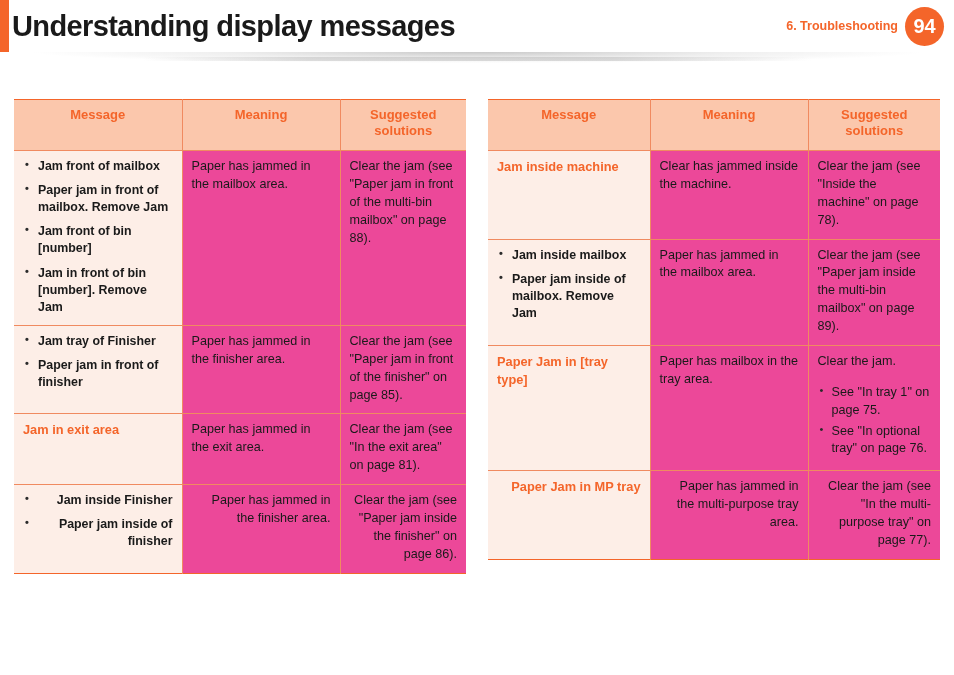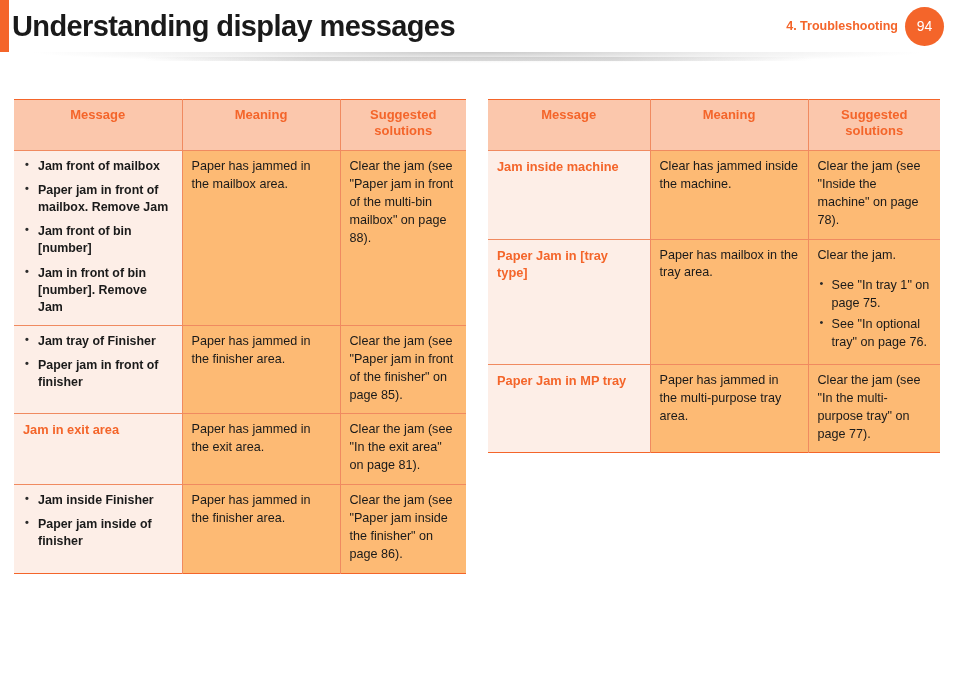--- a/index.html
+++ b/index.html
@@ -54,22 +54,22 @@
     font-weight: bold;
     color: #f4652a;
     white-space: nowrap;
   }
   .page-badge {
     width: 39px;
     height: 39px;
     border-radius: 50%;
     background: #f4652a;
     color: #ffffff;
-    font-size: 14px;
-    font-weight: normal;
+    font-size: 20px;
+    font-weight: bold;
     display: flex;
     align-items: center;
     justify-content: center;
   }
 
   
   .header-shadow {
     position: absolute;
     left: 12px;
     right: 12px;
@@ -118,21 +118,21 @@
     border-left: 1px solid #f08a60;
     border-right: 1px solid #f08a60;
     border-bottom: 1px solid #f08a60;
     padding: 7px 9px 9px 9px;
     box-sizing: border-box;
   }
   table.msg-table th:first-child,
   table.msg-table td:first-child { border-left: none; }
   table.msg-table th:last-child,
   table.msg-table td:last-child { border-right: none; }
-  table.msg-table tr:last-child td { border-bottom: none; }
+  table.msg-table tr:last-child td { border-bottom: none; text-align: right; }
 
   thead th {
     background: #fbc7ac;
     color: #f4652a;
     font-size: 13px;
     font-weight: bold;
     text-align: center;
     vertical-align: middle;
     height: 51px;
     line-height: 1.25;
@@ -141,21 +141,21 @@
 
   td.col-msg {
     background: #fdeee7;
     font-size: 12.4px;
     color: #1a1a1a;
     font-weight: bold;
     line-height: 1.38;
     vertical-align: middle;
   }
   td.col-mean, td.col-sol {
-    background: #fdba74;
+    background: #ec4899;
     font-size: 12.6px;
     color: #1a1a1a;
     line-height: 1.42;
   }
 
   
   ul.cell-list {
     margin: 0;
     padding: 0;
     list-style: none;
@@ -195,21 +195,21 @@
   .right col.c2 { width: 158px; }
   .right col.c3 { width: 132px; }
 </style>
 </head>
 <body>
 
 <div class="page-header">
   <div class="left-accent-bar"></div>
   <div class="page-title">Understanding display messages</div>
   <div class="header-right">
-    <div class="chapter-label">4.  Troubleshooting</div>
+    <div class="chapter-label">6.  Troubleshooting</div>
     <div class="page-badge">94</div>
   </div>
 </div>
 <div class="header-shadow"></div>
 
 <div class="content">
 
   <div class="table-wrap left">
     <table class="msg-table left">
       <colgroup>
@@ -307,20 +307,34 @@
             <div class="plain-msg">Jam inside machine</div>
           </td>
           <td class="col-mean">
             <p class="cell-text">Clear has jammed inside the machine.</p>
           </td>
           <td class="col-sol">
             <p class="cell-text">Clear the jam (see "Inside the machine" on page 78).</p>
           </td>
         </tr>
 
+        <tr>
+          <td class="col-msg">
+            <ul class="cell-list">
+              <li>Jam inside mailbox</li>
+              <li>Paper jam inside of mailbox. Remove Jam</li>
+            </ul>
+          </td>
+          <td class="col-mean">
+            <p class="cell-text">Paper has jammed in the mailbox area.</p>
+          </td>
+          <td class="col-sol">
+            <p class="cell-text">Clear the jam (see "Paper jam inside the multi-bin mailbox" on page 89).</p>
+          </td>
+        </tr>
 
         <tr>
           <td class="col-msg">
             <div class="plain-msg">Paper Jam in [tray type]</div>
           </td>
           <td class="col-mean">
             <p class="cell-text">Paper has mailbox in the tray area.</p>
           </td>
           <td class="col-sol">
             <p class="sol-lead">Clear the jam.</p>

